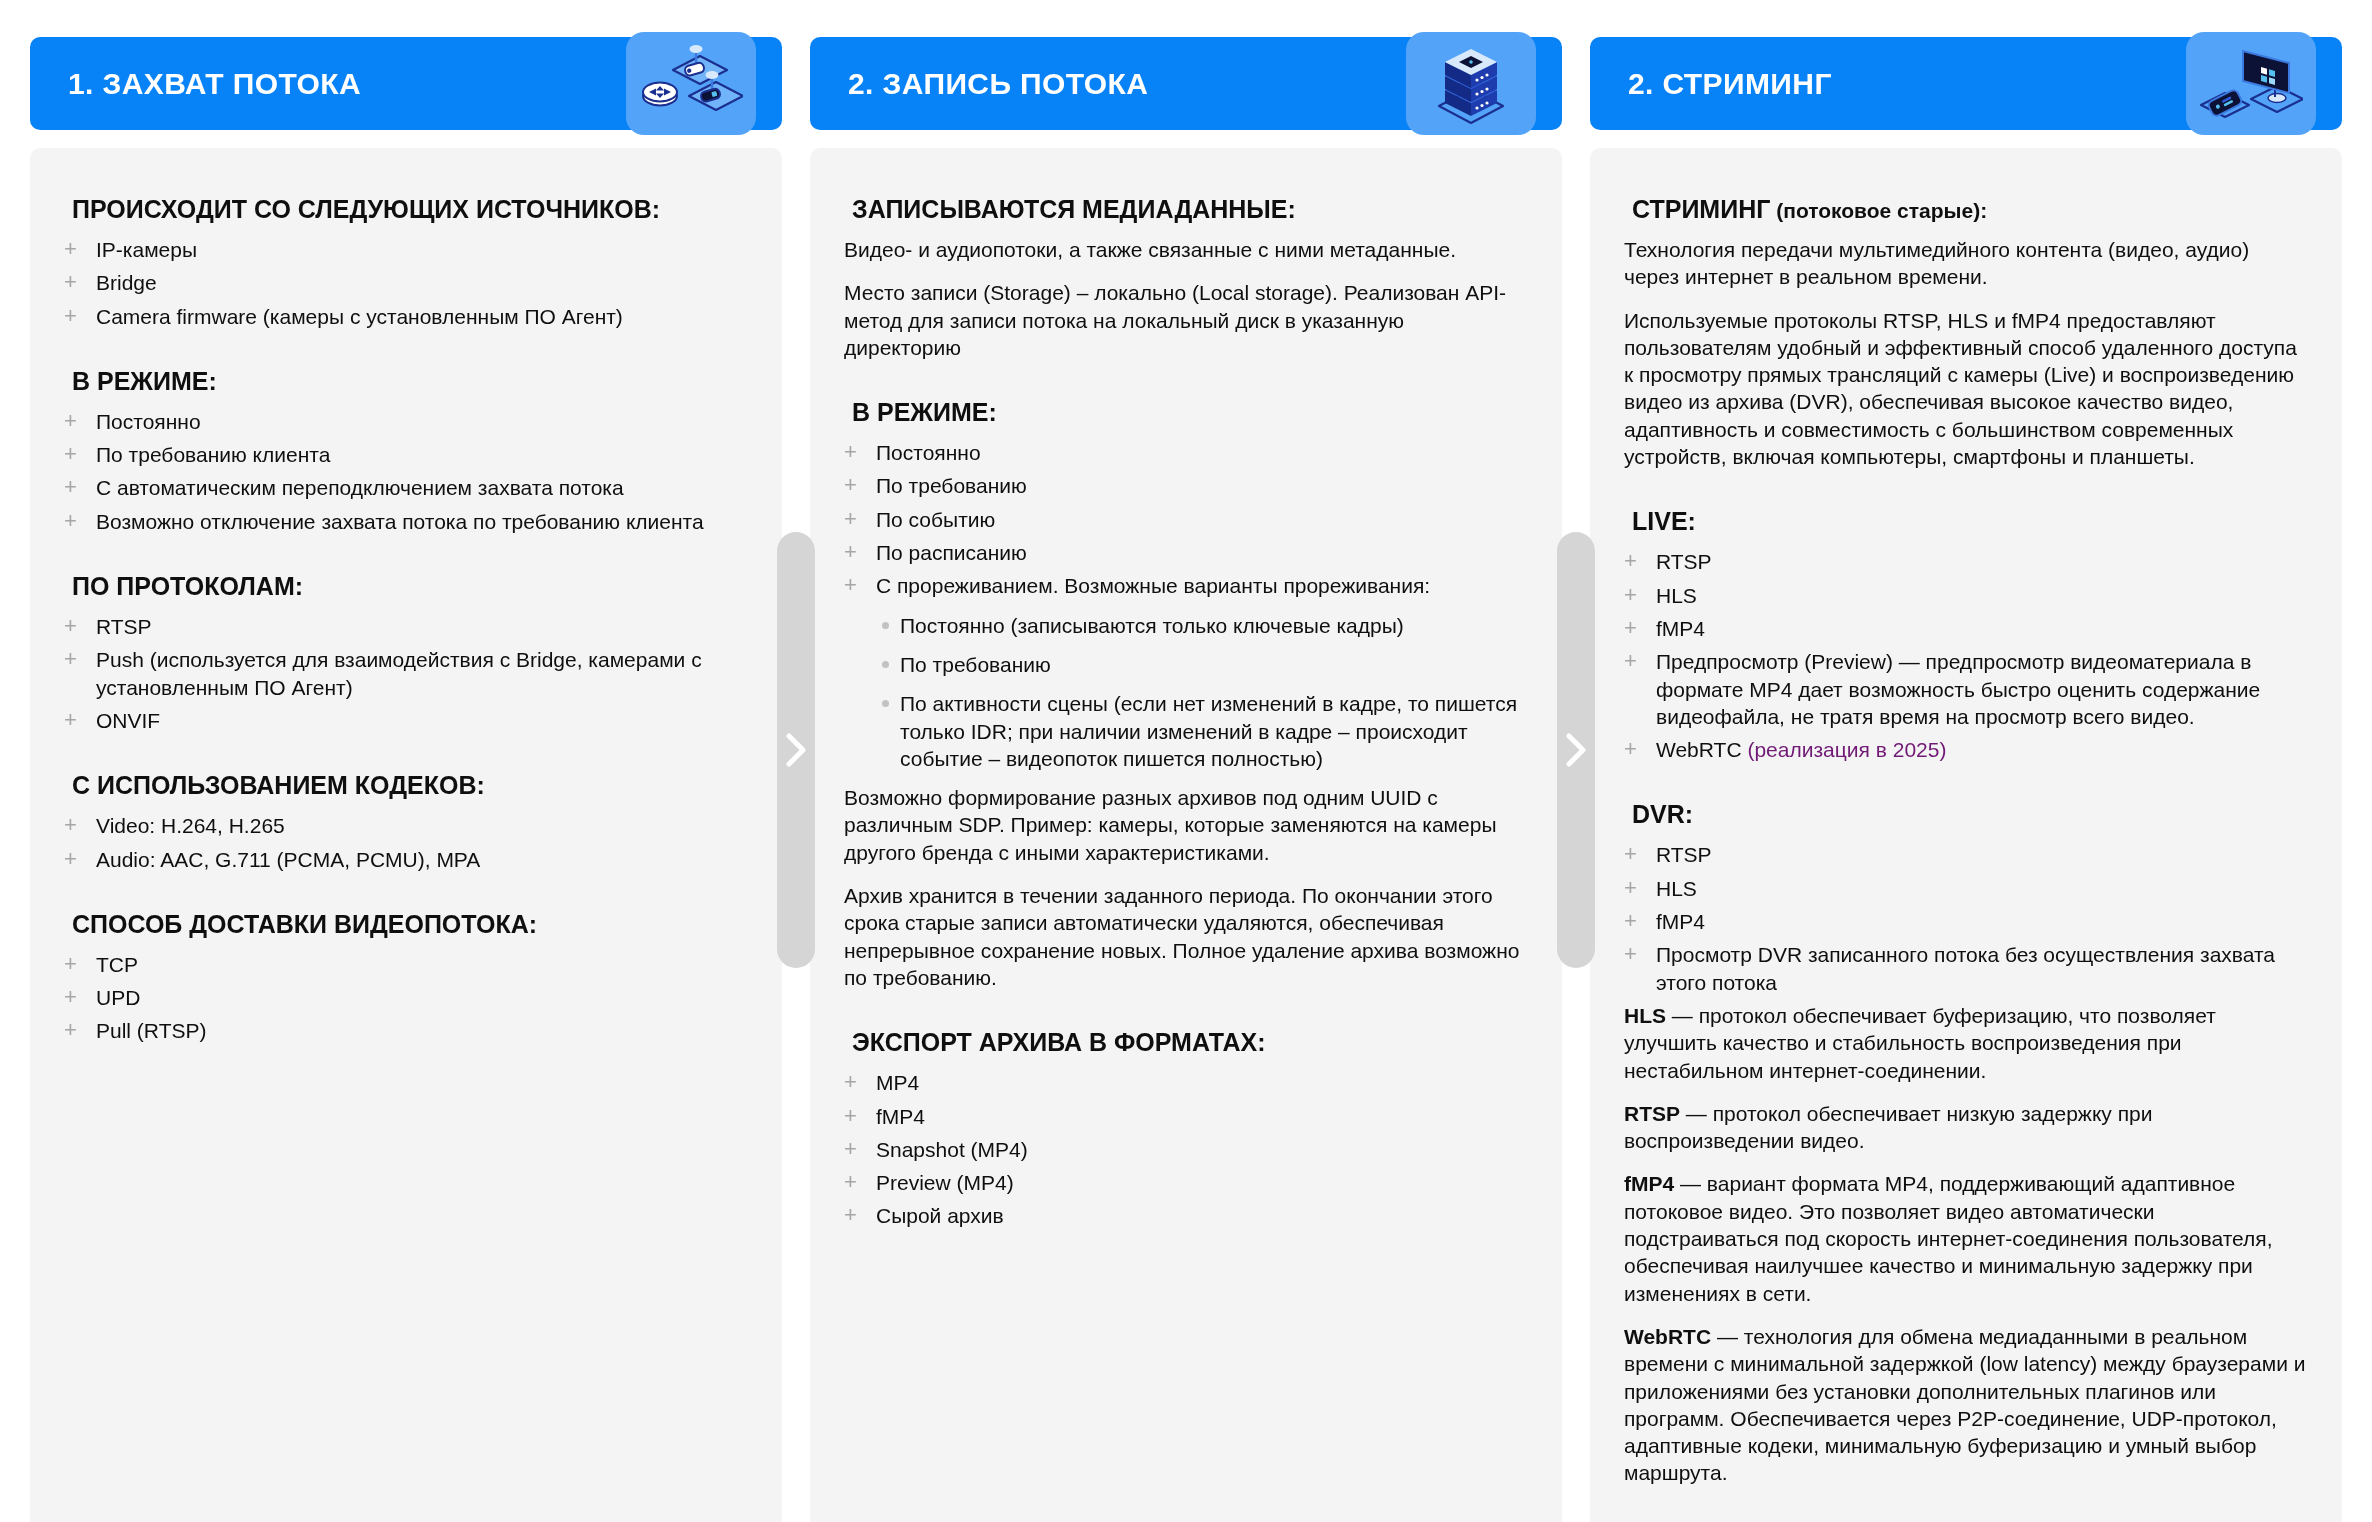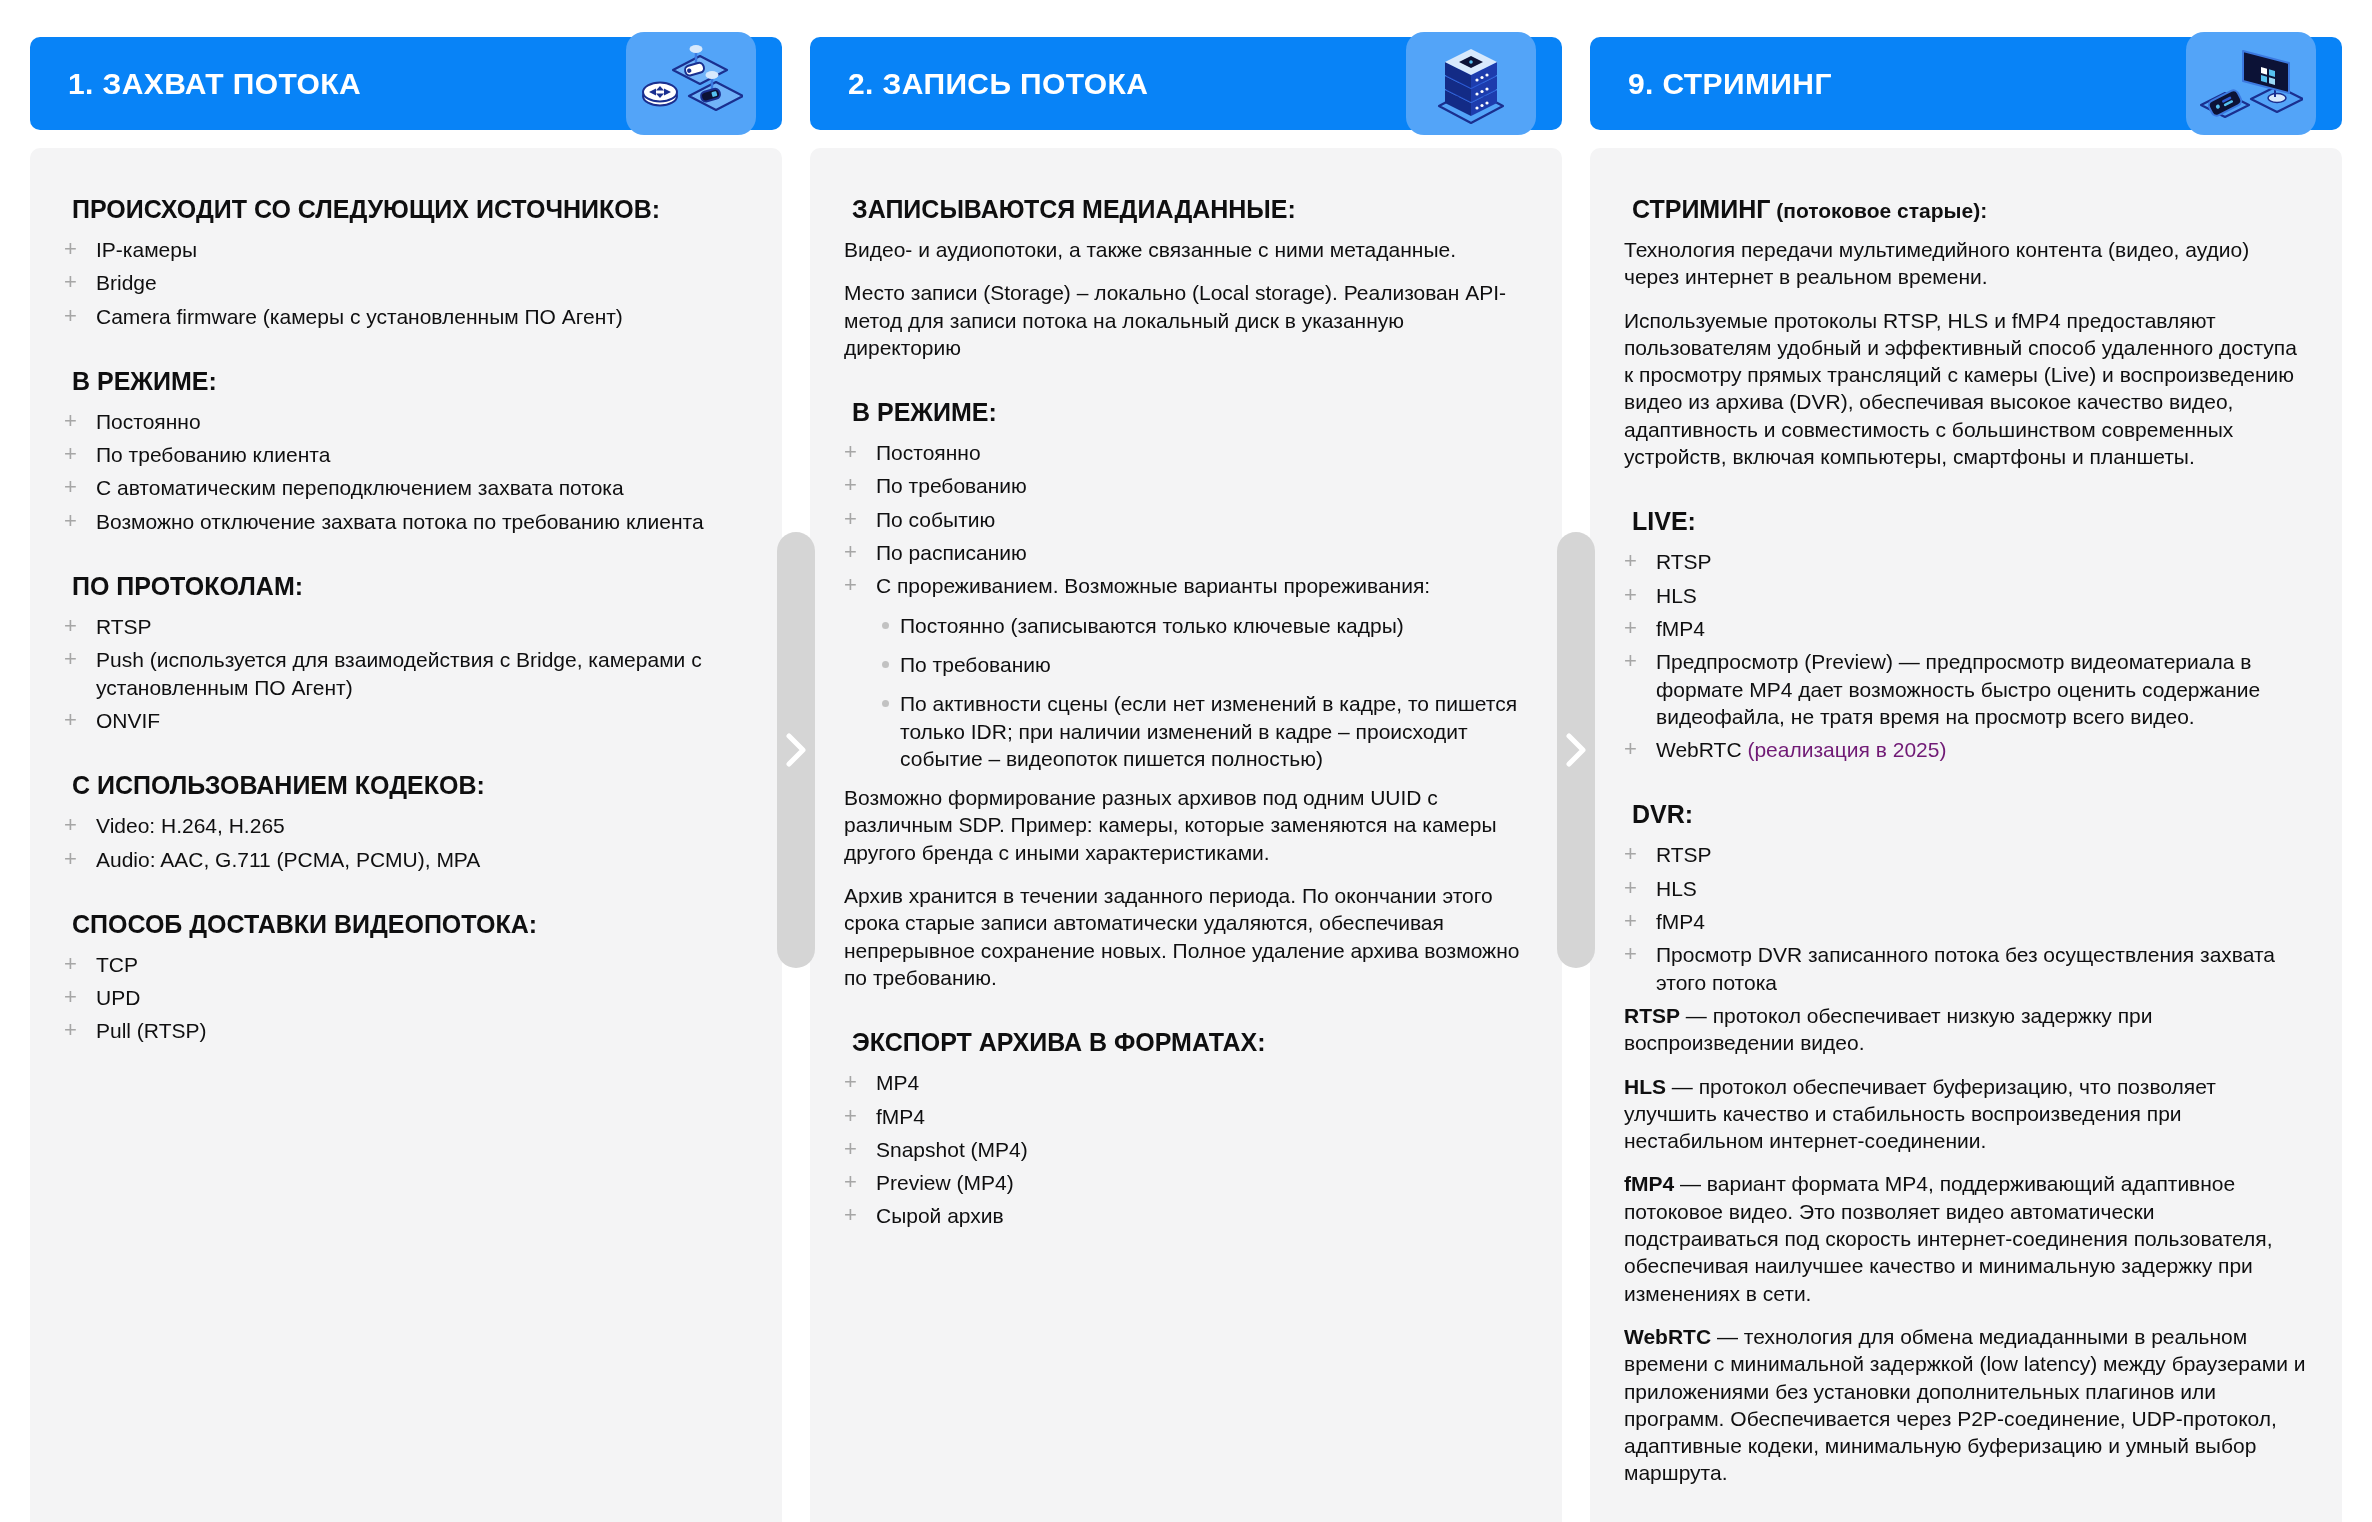--- a/index.html
+++ b/index.html
@@ -286,21 +286,21 @@
             </li>
             <li>
               <span class="plus">+</span>
               <span class="li-body">Сырой архив</span>
             </li>
           </ul>
         </div>
       </div>
       <div class="col">
         <div class="col-header">
-          <span class="col-title">9. СТРИМИНГ</span>
+          <span class="col-title">2. СТРИМИНГ</span>
           <span class="icon-tile">
             <svg viewBox="0 0 104 82" width="104" height="82">
               <path d="M52 56 L78 43 L104 56 L78 69 Z" fill="none" stroke="#1A2F8F" stroke-width="2.2" stroke-linejoin="round"></path>
               <ellipse cx="78" cy="55" rx="9" ry="4.5" fill="#D8E9FC" stroke="#1A2F8F" stroke-width="1.5"></ellipse>
               <path d="M76 44 L76 54" stroke="#1A2F8F" stroke-width="2"></path>
               <path d="M44 8 L90 20 L90 50 L44 38 Z" fill="#0C1236" stroke="#3C79E0" stroke-width="2" stroke-linejoin="round"></path>
               <path d="M62 24 l6 1.8 0 6 -6 -1.8 Z" fill="#FFFFFF"></path>
               <path d="M70 26.2 l6 1.8 0 6 -6 -1.8 Z" fill="#56C1F0"></path>
               <path d="M62 32 l6 1.8 0 6 -6 -1.8 Z" fill="#56C1F0"></path>
               <path d="M70 34.2 l6 1.8 0 6 -6 -1.8 Z" fill="#9BD9F6"></path>
@@ -353,22 +353,22 @@
             </li>
             <li>
               <span class="plus">+</span>
               <span class="li-body">fMP4</span>
             </li>
             <li>
               <span class="plus">+</span>
               <span class="li-body">Просмотр DVR записанного потока без осуществления захвата этого потока</span>
             </li>
           </ul>
+          <p class="para"><b>HLS</b> — протокол обеспечивает буферизацию, что позволяет улучшить качество и стабильность воспроизведения при нестабильном интернет-соединении.</p>
           <p class="para"><b>RTSP</b> — протокол обеспечивает низкую задержку при воспроизведении видео.</p>
-          <p class="para"><b>HLS</b> — протокол обеспечивает буферизацию, что позволяет улучшить качество и стабильность воспроизведения при нестабильном интернет-соединении.</p>
           <p class="para"><b>fMP4</b> — вариант формата MP4, поддерживающий адаптивное потоковое видео. Это позволяет видео автоматически подстраиваться под скорость интернет-соединения пользователя, обеспечивая наилучшее качество и минимальную задержку при изменениях в сети.</p>
           <p class="para"><b>WebRTC</b> — технология для обмена медиаданными в реальном времени с минимальной задержкой (low latency) между браузерами и приложениями без установки дополнительных плагинов или программ. Обеспечивается через P2P-соединение, UDP-протокол, адаптивные кодеки, минимальную буферизацию и умный выбор маршрута.</p>
         </div>
       </div>
     </div>
 
   <div class="next-pill" id="pill-1">
       <svg viewBox="0 0 26 40" width="26" height="40">
         <path d="M6 6 L20 20 L6 34" fill="none" stroke="#FFFFFF" stroke-width="5" stroke-linecap="round" stroke-linejoin="round"></path>
       </svg>

